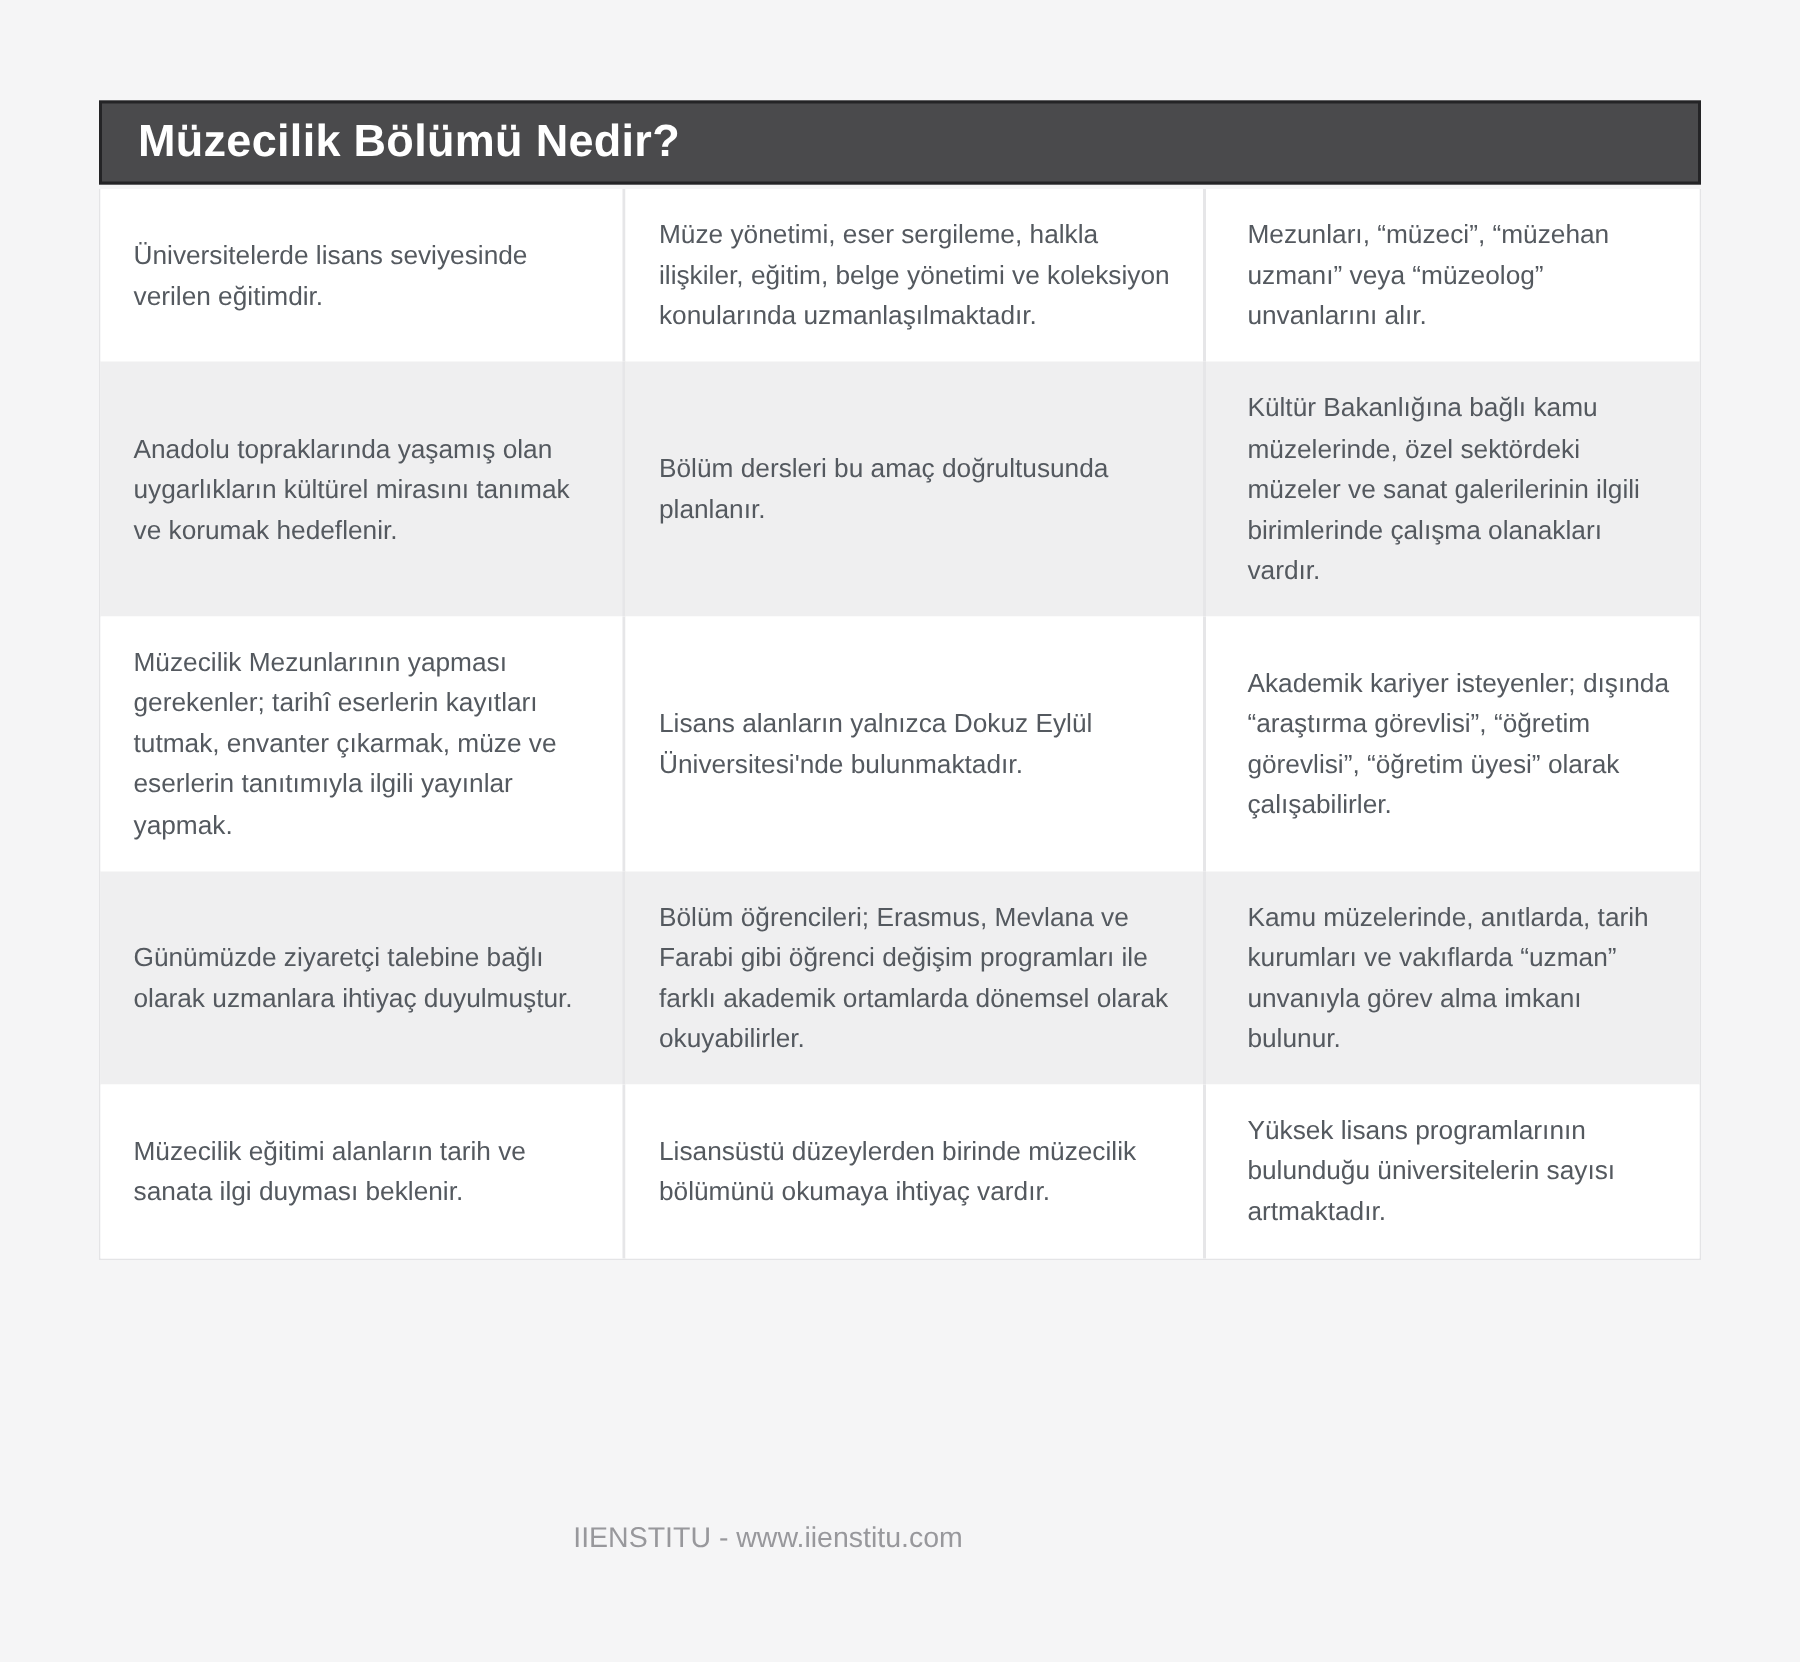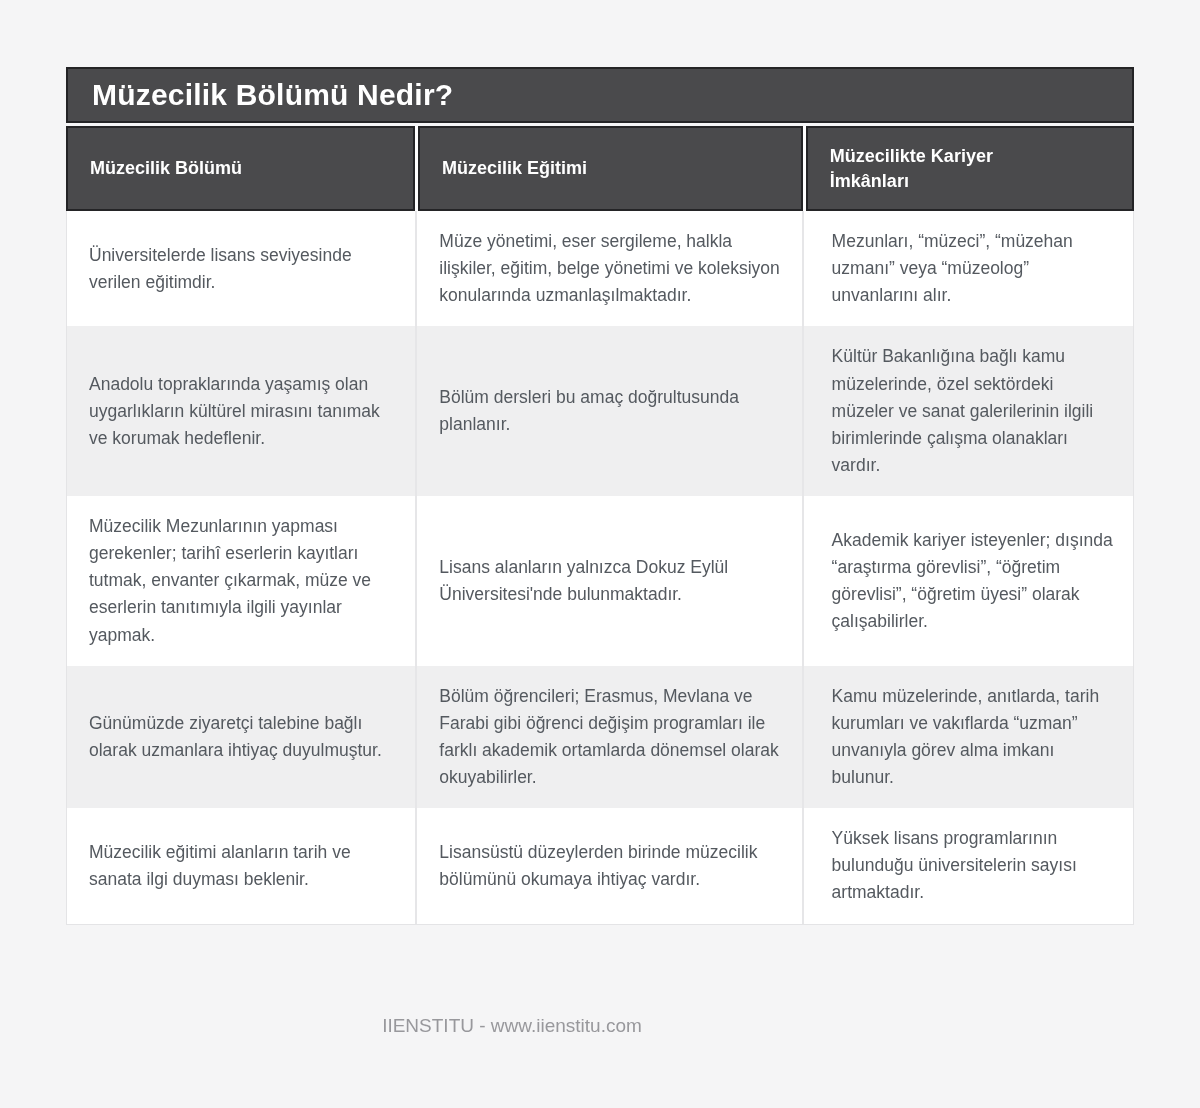--- a/index.html
+++ b/index.html
@@ -95,25 +95,20 @@
 </style>
 </head>
 <body>
 
 <div class="sheet">
 
   <div class="title-bar">
     <h1>Müzecilik Bölümü Nedir?</h1>
   </div>
 
-  <div class="head-row">
-    <div class="th">Müzecilik Bölümü</div>
-    <div class="th">Müzecilik Eğitimi</div>
-    <div class="th">Müzecilikte Kariyer İmkânları</div>
-  </div>
 
   <div class="body-grid">
     <div class="td">Üniversitelerde lisans seviyesinde verilen eğitimdir.</div>
     <div class="td">Müze yönetimi, eser sergileme, halkla ilişkiler, eğitim, belge yönetimi ve koleksiyon konularında uzmanlaşılmaktadır.</div>
     <div class="td">Mezunları, “müzeci”, “müzehan uzmanı” veya “müzeolog” unvanlarını alır.</div>
 
     <div class="td">Anadolu topraklarında yaşamış olan uygarlıkların kültürel mirasını tanımak ve korumak hedeflenir.</div>
     <div class="td">Bölüm dersleri bu amaç doğrultusunda planlanır.</div>
     <div class="td">Kültür Bakanlığına bağlı kamu müzelerinde, özel sektördeki müzeler ve sanat galerilerinin ilgili birimlerinde çalışma olanakları vardır.</div>
 

